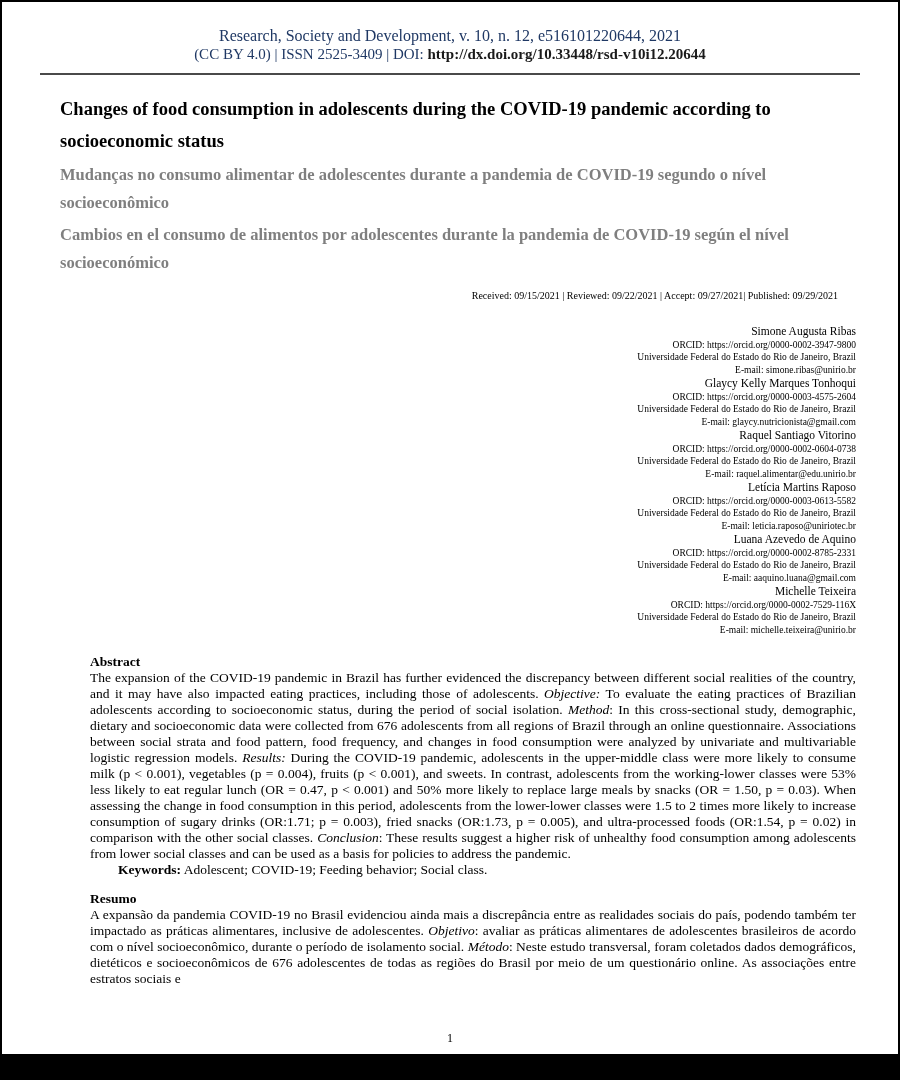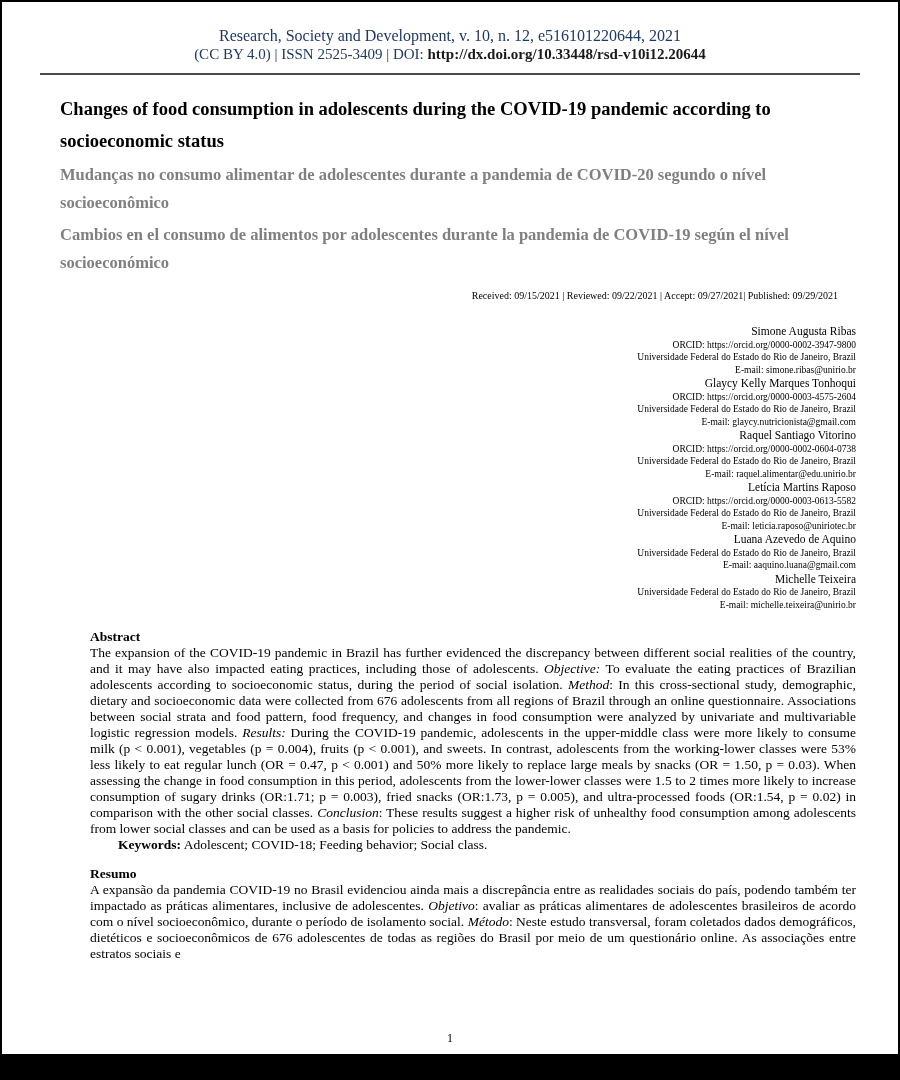--- a/index.html
+++ b/index.html
@@ -38,21 +38,21 @@
 <div class="page">
 
   <div class="header">
     <div class="header-line1">Research, Society and Development, v. 10, n. 12, e516101220644, 2021</div>
     <div class="header-line2"><span>(CC BY 4.0) | ISSN 2525-3409 | DOI: </span><span class="doi">http://dx.doi.org/10.33448/rsd-v10i12.20644</span></div>
   </div>
 
   <hr class="header-rule">
 
   <div class="title-en">Changes of food consumption in adolescents during the COVID-19 pandemic according to socioeconomic status</div>
-  <div class="title-sub">Mudanças no consumo alimentar de adolescentes durante a pandemia de COVID-20 segundo o nível socioeconômico</div>
+  <div class="title-sub">Mudanças no consumo alimentar de adolescentes durante a pandemia de COVID-19 segundo o nível socioeconômico</div>
   <div class="title-sub">Cambios en el consumo de alimentos por adolescentes durante la pandemia de COVID-19 según el nível socioeconómico</div>
 
   <div class="dates">Received: 09/15/2021 | Reviewed: 09/22/2021 | Accept: 09/27/2021| Published: 09/29/2021</div>
 
   <div class="authors">
     <div class="author">
       <div class="author-name">Simone Augusta Ribas</div>
       <div class="author-line">ORCID: https://orcid.org/0000-0002-3947-9800</div>
       <div class="author-line">Universidade Federal do Estado do Rio de Janeiro, Brazil</div>
       <div class="author-line">E-mail: simone.ribas@unirio.br</div>
@@ -70,34 +70,36 @@
       <div class="author-line">E-mail: raquel.alimentar@edu.unirio.br</div>
     </div>
     <div class="author">
       <div class="author-name">Letícia Martins Raposo</div>
       <div class="author-line">ORCID: https://orcid.org/0000-0003-0613-5582</div>
       <div class="author-line">Universidade Federal do Estado do Rio de Janeiro, Brazil</div>
       <div class="author-line">E-mail: leticia.raposo@uniriotec.br</div>
     </div>
     <div class="author">
       <div class="author-name">Luana Azevedo de Aquino</div>
+      <div class="author-line">ORCID: https://orcid.org/0000-0002-8785-2331</div>
       <div class="author-line">Universidade Federal do Estado do Rio de Janeiro, Brazil</div>
       <div class="author-line">E-mail: aaquino.luana@gmail.com</div>
     </div>
     <div class="author">
       <div class="author-name">Michelle Teixeira</div>
+      <div class="author-line">ORCID: https://orcid.org/0000-0002-7529-116X</div>
       <div class="author-line">Universidade Federal do Estado do Rio de Janeiro, Brazil</div>
       <div class="author-line">E-mail: michelle.teixeira@unirio.br</div>
     </div>
   </div>
 
   <div class="abstract-block">
     <div class="section-heading">Abstract</div>
     <div class="para"><span>The expansion of the COVID-19 pandemic in Brazil has further evidenced the discrepancy between different social realities of the country, and it may have also impacted eating practices, including those of adolescents. </span><span class="it">Objective:</span><span> To evaluate the eating practices of Brazilian adolescents according to socioeconomic status, during the period of social isolation. </span><span class="it">Method</span><span>: In this cross-sectional study, demographic, dietary and socioeconomic data were collected from 676 adolescents from all regions of Brazil through an online questionnaire. Associations between social strata and food pattern, food frequency, and changes in food consumption were analyzed by univariate and multivariable logistic regression models. </span><span class="it">Results:</span><span> During the COVID-19 pandemic, adolescents in the upper-middle class were more likely to consume milk (p &lt; 0.001), vegetables (p = 0.004), fruits (p &lt; 0.001), and sweets. In contrast, adolescents from the working-lower classes were 53% less likely to eat regular lunch (OR = 0.47, p &lt; 0.001) and 50% more likely to replace large meals by snacks (OR = 1.50, p = 0.03). When assessing the change in food consumption in this period, adolescents from the lower-lower classes were 1.5 to 2 times more likely to increase consumption of sugary drinks (OR:1.71; p = 0.003), fried snacks (OR:1.73, p = 0.005), and ultra-processed foods (OR:1.54, p = 0.02) in comparison with the other social classes. </span><span class="it">Conclusion</span><span>: These results suggest a higher risk of unhealthy food consumption among adolescents from lower social classes and can be used as a basis for policies to address the pandemic.</span></div>
-    <div class="para"><span class="bd">Keywords:</span><span> Adolescent; COVID-18; Feeding behavior; Social class.</span></div>
+    <div class="para"><span class="bd">Keywords:</span><span> Adolescent; COVID-19; Feeding behavior; Social class.</span></div>
   </div>
 
   <div class="abstract-block resumo-block">
     <div class="section-heading">Resumo</div>
     <div class="para"><span>A expansão da pandemia COVID-19 no Brasil evidenciou ainda mais a discrepância entre as realidades sociais do país, podendo também ter impactado as práticas alimentares, inclusive de adolescentes. </span><span class="it">Objetivo</span><span>: avaliar as práticas alimentares de adolescentes brasileiros de acordo com o nível socioeconômico, durante o período de isolamento social. </span><span class="it">Método</span><span>: Neste estudo transversal, foram coletados dados demográficos, dietéticos e socioeconômicos de 676 adolescentes de todas as regiões do Brasil por meio de um questionário online. As associações entre estratos sociais e</span></div>
   </div>
 
   <div class="page-number">1</div>
 
   <div class="bottom-bar"></div>

